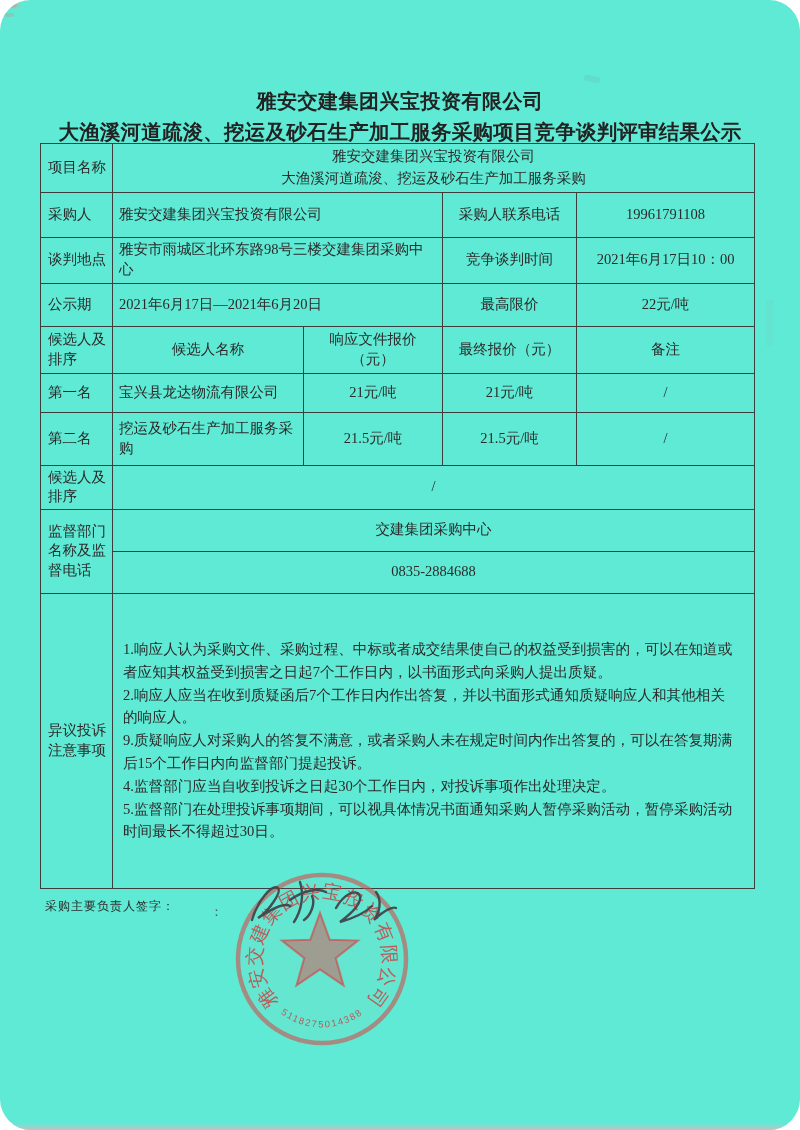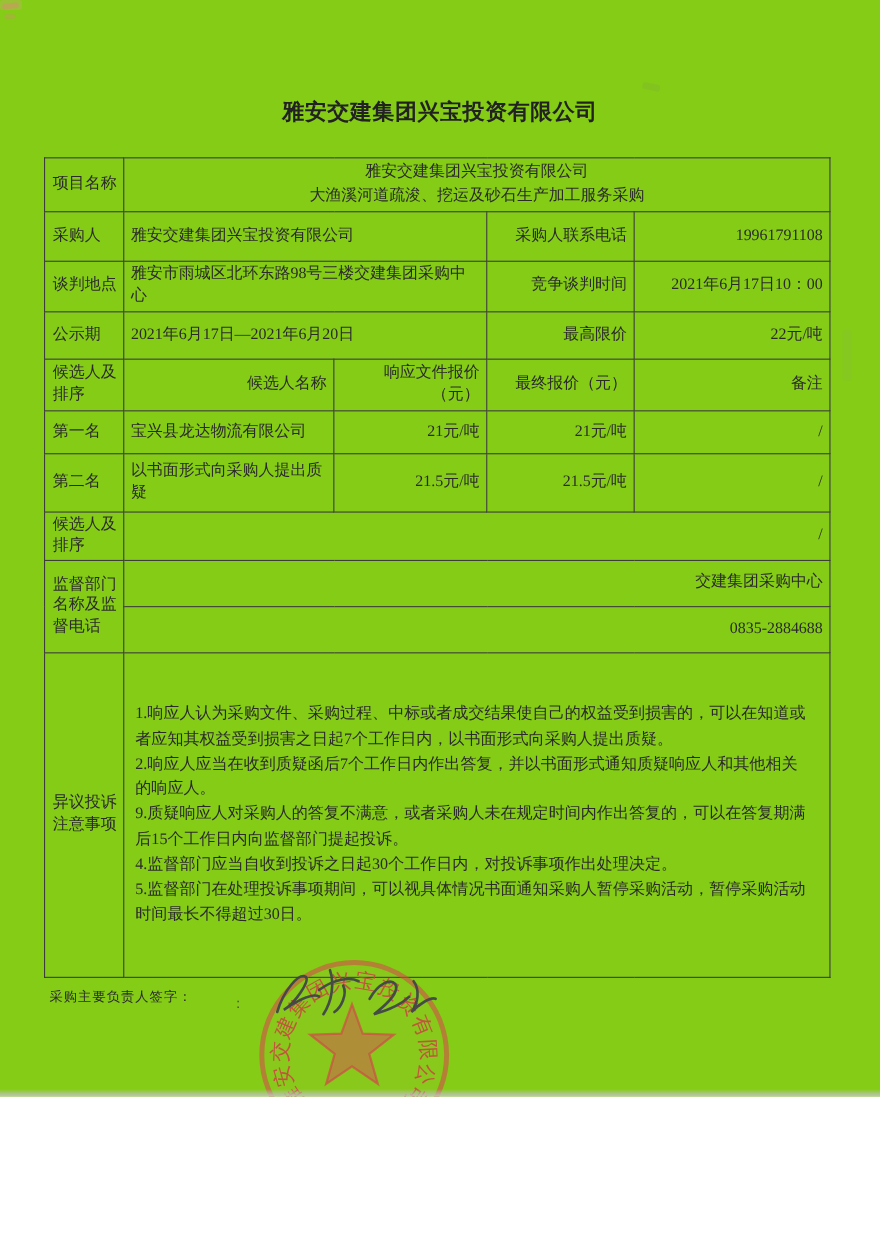--- a/index.html
+++ b/index.html
@@ -1,20 +1,21 @@
 <!DOCTYPE html>
 <html><head>
 <meta charset="utf-8">
 <style>
   html,body { margin:0; padding:0; background:#ffffff; }
   .page {
-    position:relative; width:800px; height:997px;
-    background:#84cc16; overflow:hidden;
+    position:relative; width:800px; height:1130px;
+    background:#5eead4; overflow:hidden;
     font-family:"Liberation Serif", serif;
     color:#2e2e2e;
+    border-radius:31px;
   }
   
   .artifact { position:absolute; border-radius:2px; }
   .a1 { left:2px;  top:3px;  width:15px; height:5px; background:rgba(231,128,128,.40); transform:rotate(-7deg); }
   .a2 { left:4px;  top:13px; width:10px; height:4px; background:rgba(231,128,128,.30); }
   .a3 { left:0px;  top:0px;  width:20px; height:9px; background:rgba(238,160,160,.22); }
   .s1 { left:584px; top:76px; width:16px; height:6px; background:rgba(120,120,120,.10); transform:rotate(12deg); }
   .s2 { left:766px; top:300px; width:8px; height:46px; background:rgba(150,150,150,.07); }
   .page-bottom-edge { position:absolute; left:0; right:0; bottom:0; height:7px;
     background:linear-gradient(to bottom, rgba(185,185,190,0), #c2c2c6); }
@@ -29,21 +30,21 @@
     position:absolute; left:40px; top:143px; width:714px;
     border-collapse:collapse; table-layout:fixed;
   }
   .doc-table td {
     border:1.6px solid #3d3d3d;
     font-size:14.5px; line-height:1.35;
     padding:2px 6px; vertical-align:middle;
     word-break:break-all; color:#2b2b2b;
   }
   .lbl { text-align:left; padding-left:7px !important; }
-  .c   { text-align:right;margin-top:18px; }
+  .c   { text-align:center;margin-top:18px; }
   .small { font-size:14px; }
   .proj-line { text-align:center; line-height:1.5; }
   .notes { padding:6px 16px 6px 10px !important; text-align:left; }
   .notes div { font-size:14.6px; line-height:1.56; }
 
   
   .sig-label { position:absolute; left:45px; top:898px; font-size:12px; color:#2b2b2b; letter-spacing:1px; }
   .stray-colon { position:absolute; left:210px; top:903px; font-size:13px; color:#555; }
 
   .overlay-svg { position:absolute; left:0; top:0; pointer-events:none; }
@@ -54,20 +55,21 @@
 <div class="page">
 
   <div class="artifact a3"></div>
   <div class="artifact a1"></div>
   <div class="artifact a2"></div>
   <div class="artifact s1"></div>
   <div class="artifact s2"></div>
 
   <div class="doc-title">
     <div class="t1">雅安交建集团兴宝投资有限公司</div>
+    <div class="t2">大渔溪河道疏浚、挖运及砂石生产加工服务采购项目竞争谈判评审结果公示</div>
   </div>
 
   <table class="doc-table">
     <colgroup>
       <col style="width:72px">
         <col style="width:191px">
         <col style="width:139px">
       <col style="width:134px">
         <col style="width:178px">
     </colgroup>
@@ -113,21 +115,21 @@
     <tr style="height:39px">
       <td class="lbl">第一名</td>
       <td>宝兴县龙达物流有限公司</td>
       <td class="c">21元/吨</td>
       <td class="c">21元/吨</td>
       <td class="c">/</td>
     </tr>
 
     <tr style="height:53px">
       <td class="lbl">第二名</td>
-      <td>以书面形式向采购人提出质疑</td>
+      <td>挖运及砂石生产加工服务采购</td>
       <td class="c">21.5元/吨</td>
       <td class="c">21.5元/吨</td>
       <td class="c">/</td>
     </tr>
 
     <tr style="height:43px">
       <td class="lbl">候选人及排序</td>
       <td colspan="4" class="c">/</td>
     </tr>
 

